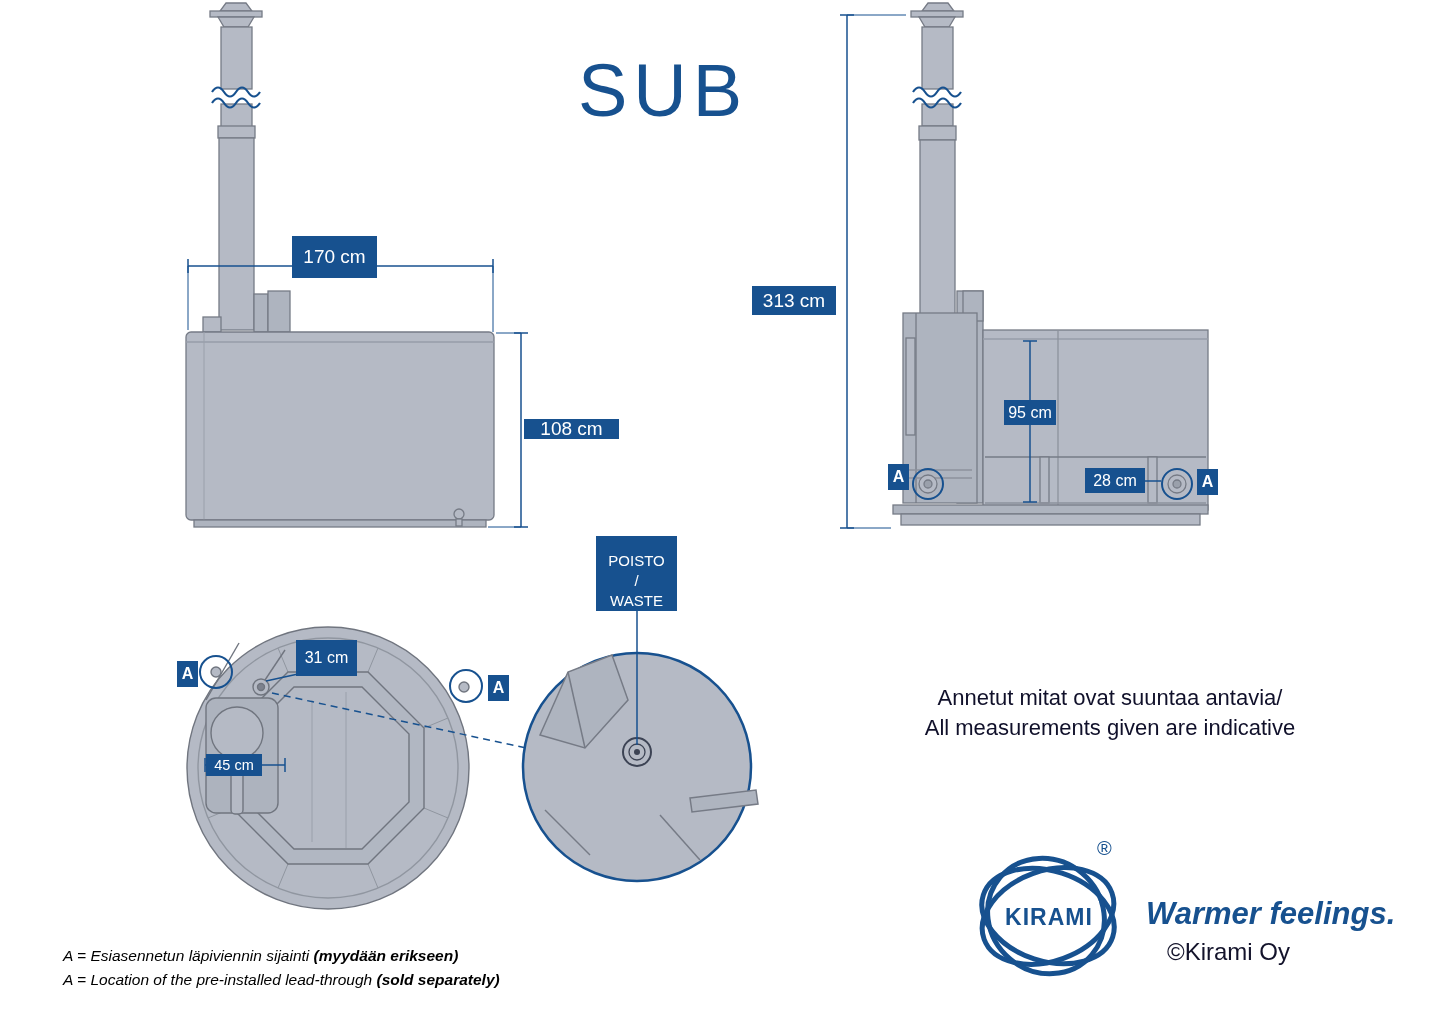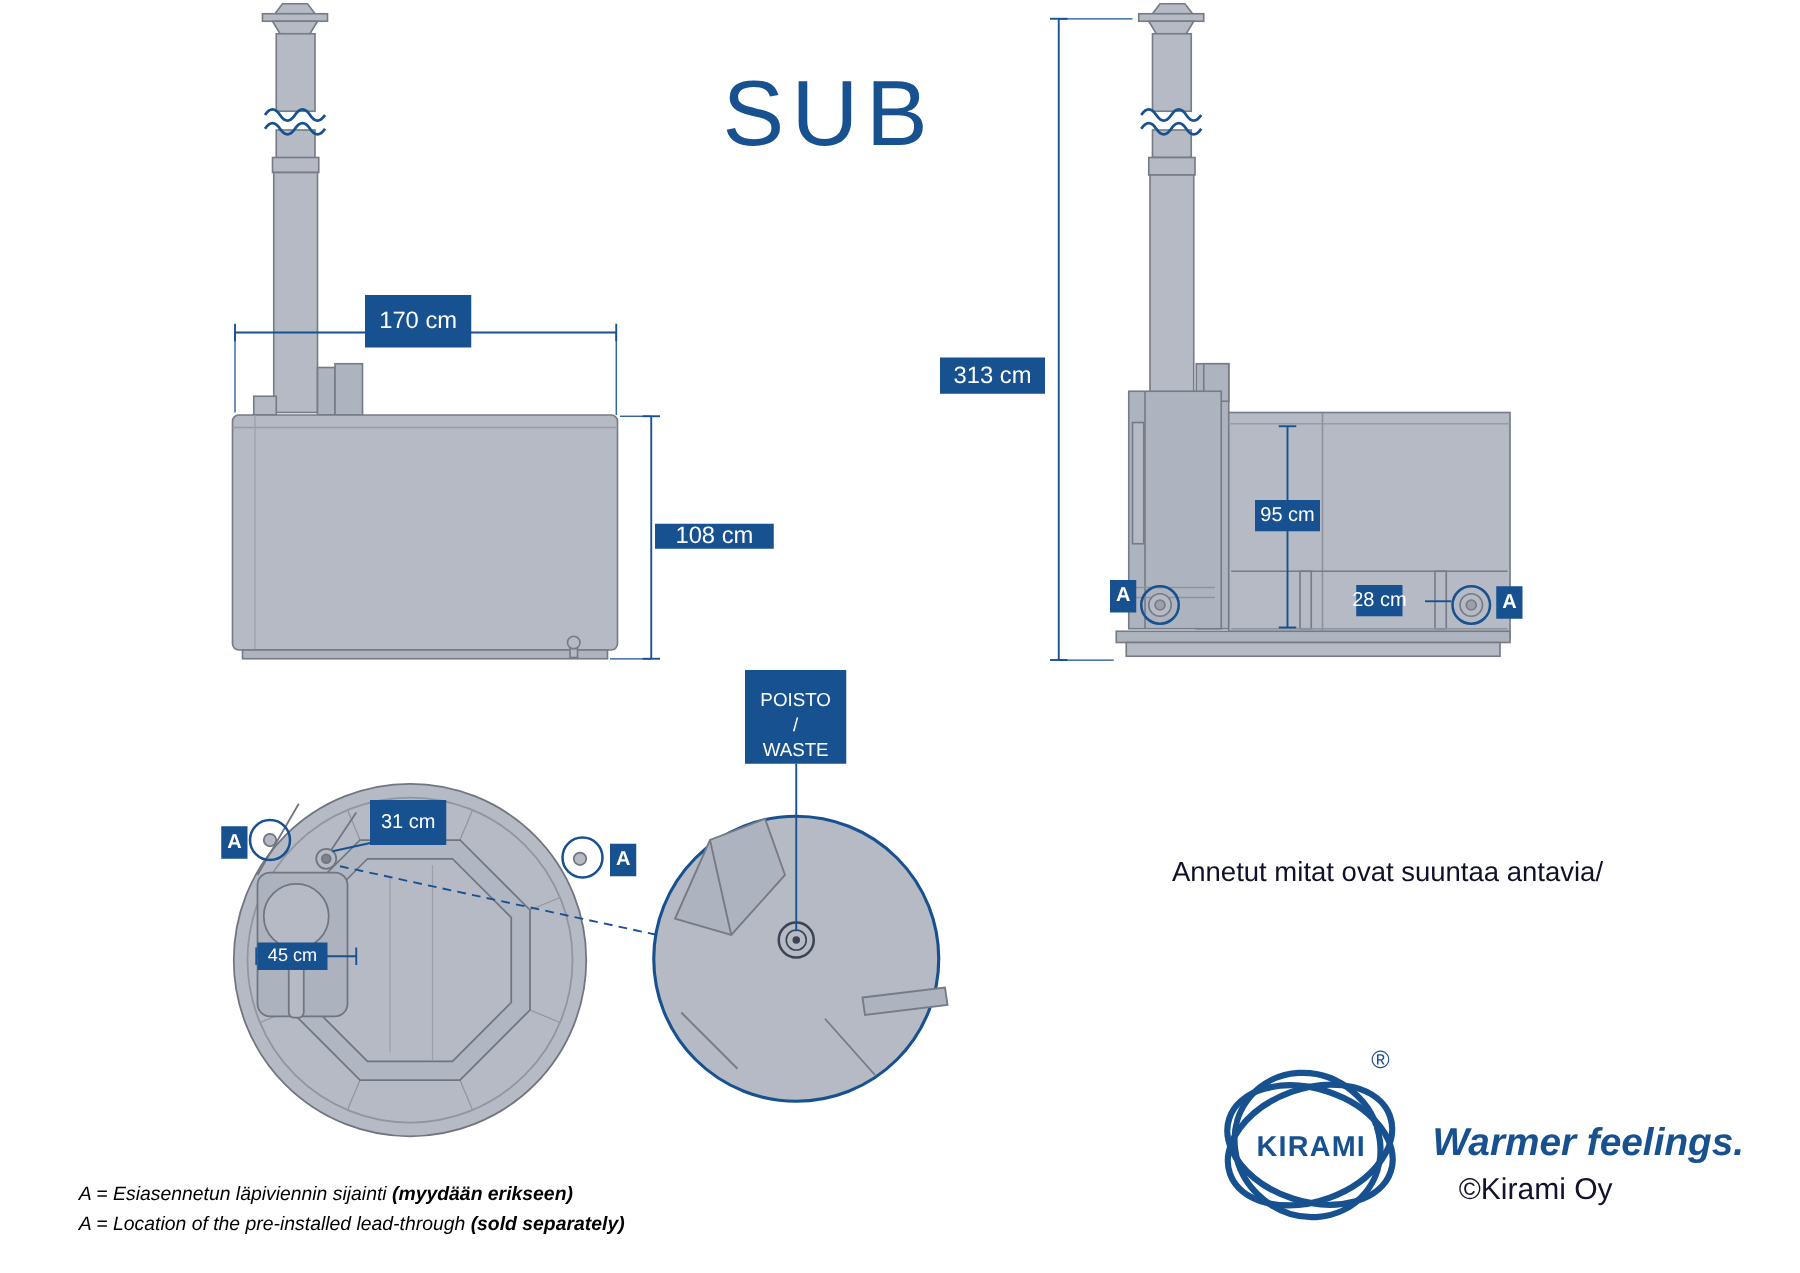--- a/index.html
+++ b/index.html
@@ -241,37 +241,38 @@
   <rect x="997" y="901" width="102" height="30" fill="#ffffff"></rect>
 </svg>
 
 <div class="title">SUB</div>
 
 <div class="dim-box" style="left:292px; top:236px; width:85px; height:42px;">170 cm</div>
 <div class="dim-box" style="left:524px; top:419px; width:95px; height:20px;">108 cm</div>
 
 <div class="dim-box" style="left:752px; top:258px; width:84px; height:29px;margin-top:28px;">313 cm</div>
 <div class="dim-box dim-sm" style="left:1004px; top:400px; width:52px; height:25px;">95 cm</div>
-<div class="dim-box dim-sm" style="left:1085px; top:468px; width:37px; height:25px;">28 cm</div>
+<div class="dim-box dim-sm" style="left:1085px; top:468px; width:60px; height:25px;">28 cm</div>
 <div class="a-box" style="left:888px; top:464px;">A</div>
 <div class="a-box" style="left:1197px; top:469px;">A</div>
 
 <div class="dim-box dim-sm" style="left:296px; top:640px; width:61px; height:36px;">31 cm</div>
 <div class="dim-box dim-xs" style="left:206px; top:754px; width:56px; height:22px;">45 cm</div>
 <div class="a-box" style="left:177px; top:661px;">A</div>
 <div class="a-box" style="left:488px; top:675px;">A</div>
 
 <div class="waste-box">
   <span>POISTO</span>
   <span>/</span>
   <span>WASTE</span>
 </div>
 
 <div class="notes">
   <div>Annetut mitat ovat suuntaa antavia/</div>
+  <div>All measurements given are indicative</div>
 </div>
 
 <div class="footnotes">
   <div><span>A = Esiasennetun läpiviennin sijainti </span><b>(myydään erikseen)</b></div>
   <div><span>A = Location of the pre-installed lead-through </span><b>(sold separately)</b></div>
 </div>
 
 <div class="logo-name">KIRAMI</div>
 <div class="logo-reg">®</div>
 <div class="tagline">Warmer feelings.</div>

